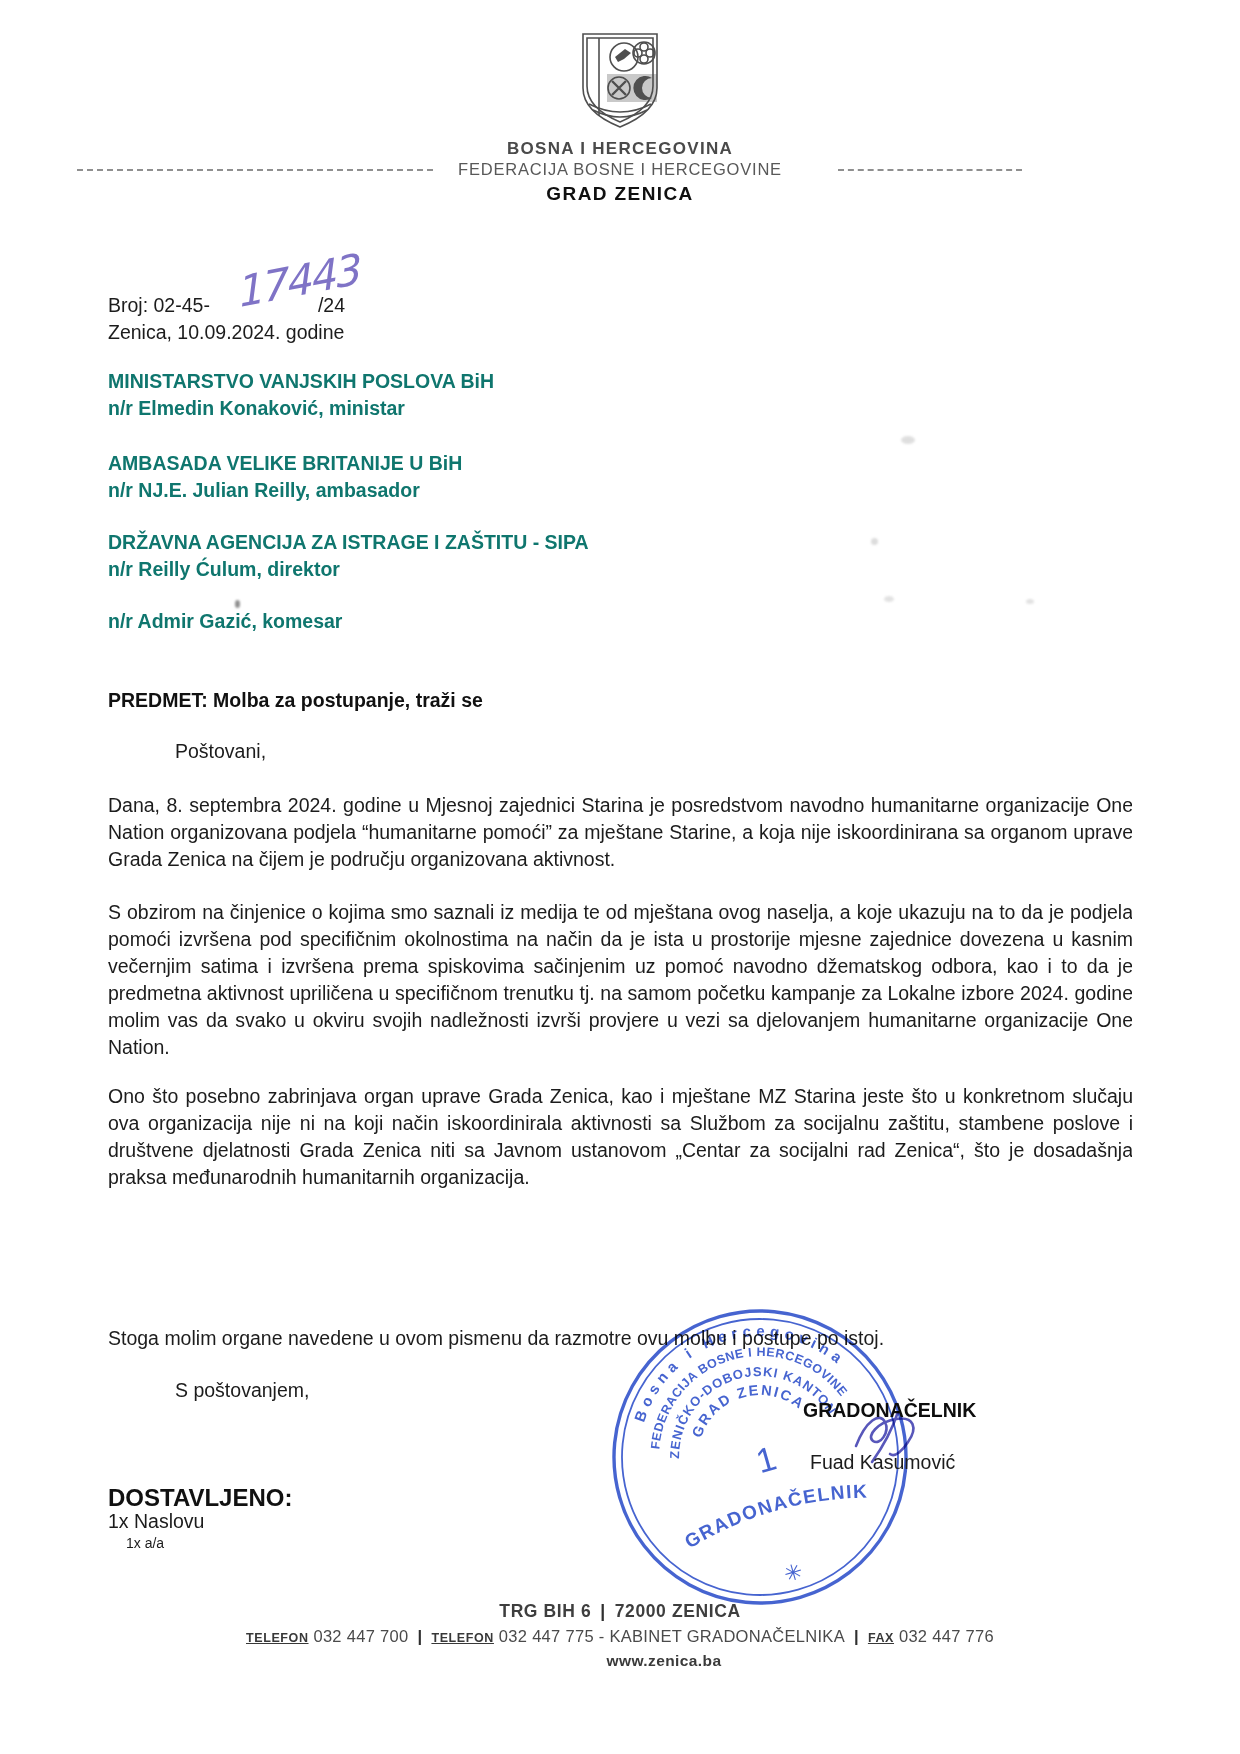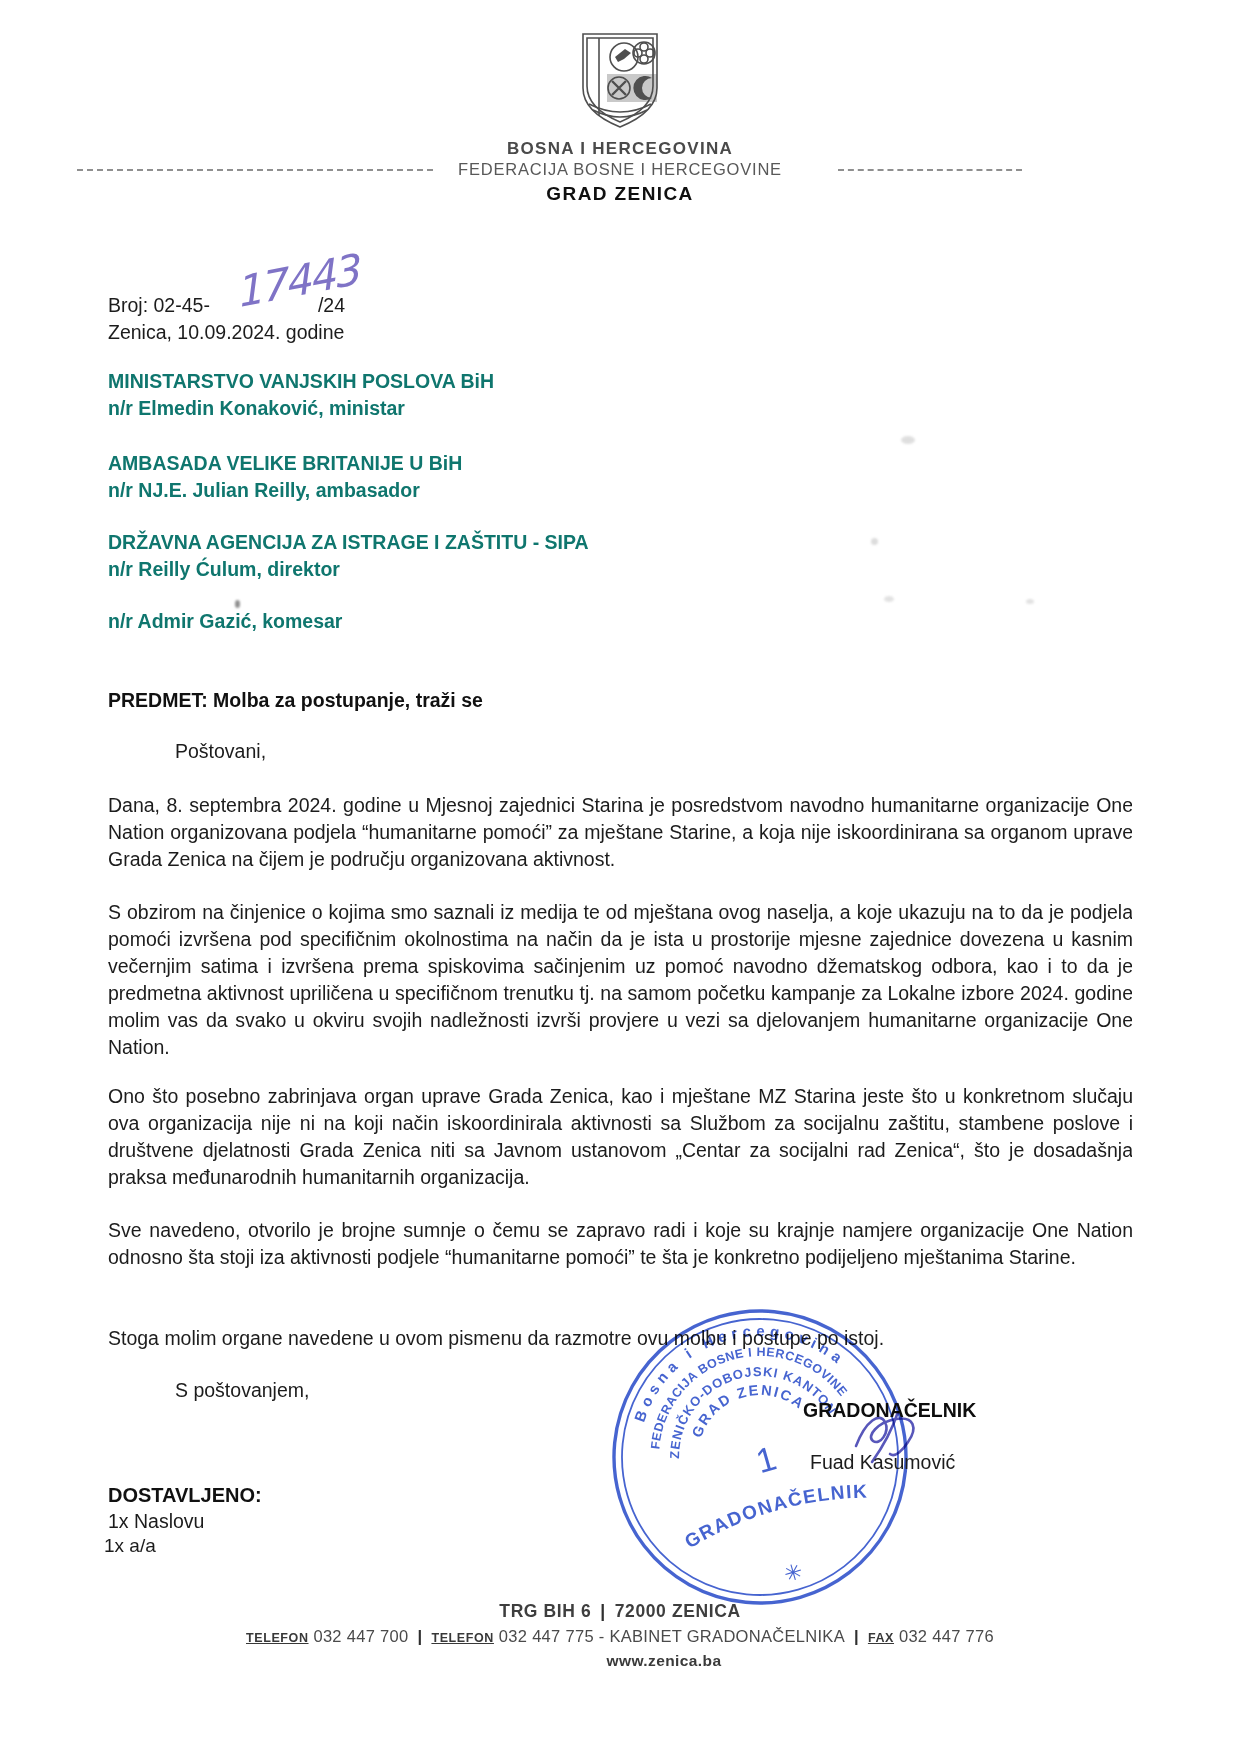--- a/index.html
+++ b/index.html
@@ -36,23 +36,23 @@
   .closing{left:175px;top:1379px;font-size:19.5px;}
 
   
   .stamp{left:608px;top:1305px;mix-blend-mode:multiply;opacity:.9;}
   .stamp text{font-family:"Liberation Sans",sans-serif;}
   .sig-title{left:803px;top:1399px;font-size:19.5px;font-weight:700;color:#0d0d0d;}
   .sig-name{left:810px;top:1451px;font-size:19.5px;}
   .sig-scribble{left:850px;top:1408px;mix-blend-mode:multiply;}
 
   
-  .dist-label{left:108px;top:1484px;font-size:20px;font-weight:700;color:#111;}
+  .dist-label{left:108px;top:1484px;font-size:24px;font-weight:700;color:#111;}
   .dist-0{left:108px;top:1510px;font-size:19.5px;}
-  .dist-1{left:104px;top:1535px;font-size:19px;}
+  .dist-1{left:126px;top:1535px;font-size:14px;}
 
   
   .f1{top:1601px;font-size:17.5px;font-weight:700;letter-spacing:.6px;color:#3e3e3e;}
   .f2{top:1627px;font-size:16.5px;color:#4a4a4a;letter-spacing:.3px;}
   .f2 .lab{font-size:12.5px;font-weight:700;color:#383838;letter-spacing:.6px;text-decoration:underline;}
   .fsep{font-weight:700;color:#2f2f2f;margin:0 9px;}
   .f3{top:1652px;font-size:15.5px;font-weight:700;color:#3a3a3a;letter-spacing:.4px;padding-left:44px;}
 
   
   .speck{position:absolute;background:#8d8d8d;border-radius:50%;filter:blur(1px);}
@@ -112,21 +112,20 @@
   <div class="abs recip r3">
     <div>n/r Admir Gazić, komesar</div>
   </div>
 
   <div class="abs subject">PREDMET: Molba za postupanje, traži se</div>
   <div class="abs salutation">Poštovani,</div>
 
   <div class="abs para p0">Dana, 8. septembra 2024. godine u Mjesnoj zajednici Starina je posredstvom navodno humanitarne organizacije One Nation organizovana podjela “humanitarne pomoći” za mještane Starine, a koja nije iskoordinirana sa organom uprave Grada Zenica na čijem je području organizovana aktivnost.</div>
   <div class="abs para p1">S obzirom na činjenice o kojima smo saznali iz medija te od mještana ovog naselja, a koje ukazuju na to da je podjela pomoći izvršena pod specifičnim okolnostima na način da je ista u prostorije mjesne zajednice dovezena u kasnim večernjim satima i izvršena prema spiskovima sačinjenim uz pomoć navodno džematskog odbora, kao i to da je predmetna aktivnost upriličena u specifičnom trenutku tj. na samom početku kampanje za Lokalne izbore 2024. godine molim vas da svako u okviru svojih nadležnosti izvrši provjere u vezi sa djelovanjem humanitarne organizacije One Nation.</div>
   <div class="abs para p2">Ono što posebno zabrinjava organ uprave Grada Zenica, kao i mještane MZ Starina jeste što u konkretnom slučaju ova organizacija nije ni na koji način iskoordinirala aktivnosti sa Službom za socijalnu zaštitu, stambene poslove i društvene djelatnosti Grada Zenica niti sa Javnom ustanovom „Centar za socijalni rad Zenica“, što je dosadašnja praksa međunarodnih humanitarnih organizacija.</div>
-  <div class="abs para p3">Sve navedeno, otvorilo je brojne sumnje o čemu se zapravo radi i koje su krajnje namjere organizacije One Nation odnosno šta stoji iza aktivnosti podjele “humanitarne pomoći” te šta je konkretno podijeljeno mještanima Starine.</div>
   <div class="abs para p4">Stoga molim organe navedene u ovom pismenu da razmotre ovu molbu i postupe po istoj.</div>
 
   <div class="abs closing">S poštovanjem,</div>
 
   <svg class="abs stamp" width="304" height="304" viewBox="-152 -152 304 304">
     <defs>
       <path id="arc1" d="M -121,0 A 121,121 0 0 1 121,0"></path>
       <path id="arc2" d="M -101,0 A 101,101 0 0 1 101,0"></path>
       <path id="arc3" d="M -81,0 A 81,81 0 0 1 81,0"></path>
       <path id="arc4" d="M -62,0 A 62,62 0 0 1 62,0"></path>

